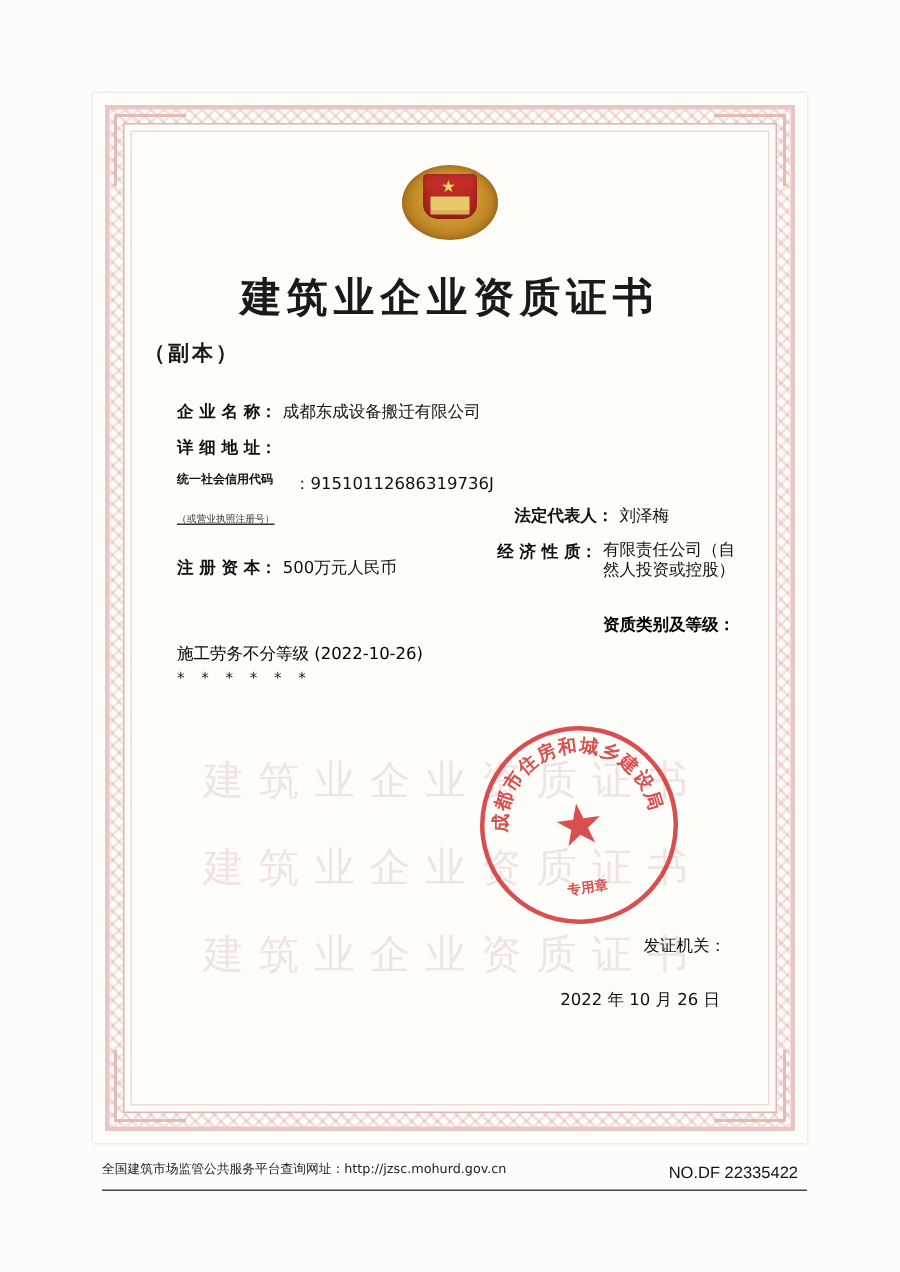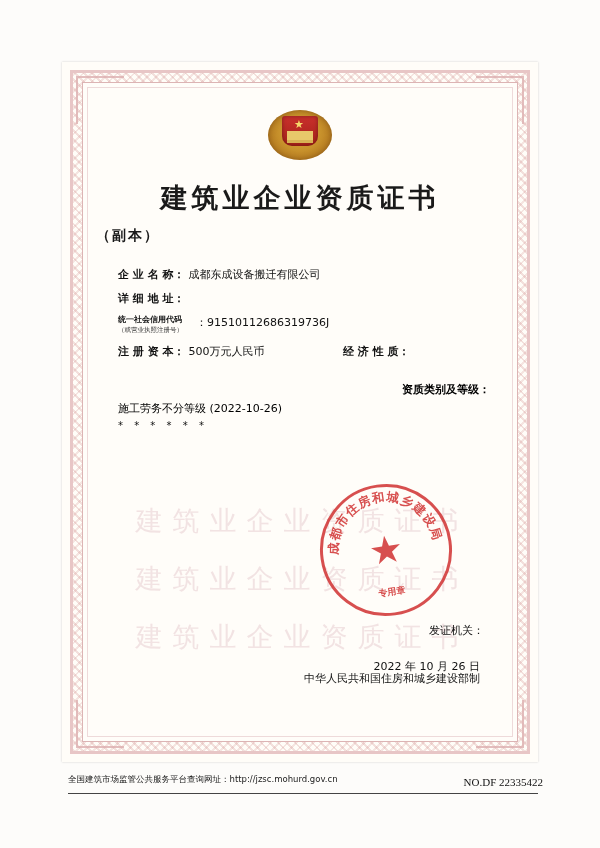--- a/index.html
+++ b/index.html
@@ -136,21 +136,21 @@
     font-size:11px;
     color:#111;
     word-break:break-all;
   }
   .lbl-stack{
     line-height:9px;
     width:78px;
     white-space:normal;
   }
   .lbl-stack .l1{font-size:8px;font-weight:bold;display:block;}
-  .lbl-stack .l2{font-size:6.5px;display:block;margin-top:2px;color:#333;}
+  .lbl-stack .l2{font-size:6.5px;display:block;margin-top:18px;color:#333;text-decoration:underline;}
 
   .qual{
     margin:14px 14px 0 22px;
     font-size:11px;
   }
   .qual .qlabel{font-weight:bold;text-align:right;}
   .qual .qvalue{margin-top:4px;}
   .stars{
     margin-top:4px;
     letter-spacing:4px;
@@ -199,23 +199,23 @@
     position:absolute;left:0;right:24px;bottom:48px;
     text-align:right;
     font-size:11px;color:#111;
   }
 
   .footer-note{
     position:absolute;left:68px;bottom:62px;
     font-size:8.5px;color:#222;text-align:center;
   }
   .footer-no{
-    position:absolute;right:57px;bottom:60px;
+    position:absolute;right:68px;bottom:60px;
     font-size:11px;color:#111;
-    font-family:Liberation Serif, serif;
+    font-family:Liberation Sans, sans-serif;
   }
   .footer-rule{
     position:absolute;left:68px;right:62px;bottom:54px;
     height:1px;background:#444;
   }
 </style>
 </head>
 <body>
 
 <div class="page">
@@ -263,29 +263,34 @@
 
         <div class="row">
           <div class="cell left">
             <span class="lbl-stack">
               <span class="l1">统一社会信用代码</span>
               <span class="l2">（或营业执照注册号）</span>
             </span>
             <span class="val" style="margin-left:0;">：</span>
             <span class="val" style="margin-left:0;">91510112686319736J</span>
           </div>
+          <div class="cell right">
+            <span class="lbl">法定代表人：</span>
+            <span class="val">刘泽梅</span>
+          </div>
         </div>
 
         <div class="row">
           <div class="cell left">
             <span class="lbl">注 册 资 本：</span>
             <span class="val">500万元人民币</span>
           </div>
           <div class="cell right">
             <span class="lbl" style="white-space:nowrap;">经 济 性 质：</span>
+            <span class="val" style="width:88px;display:inline-block;line-height:13px;">有限责任公司（自然人投资或控股）</span>
           </div>
         </div>
 
         <div class="row">
         </div>
 
       </div>
 
       <div class="qual">
         <div class="qlabel">资质类别及等级：</div>
@@ -301,21 +306,20 @@
           <text>
             <textPath href="#arcpath" startOffset="50%" text-anchor="middle" id="seal-top-text">成都市住房和城乡建设局</textPath>
           </text>
         </svg>
         <div class="inner-star">★</div>
         <div class="bottomtext">专用章</div>
       </div>
 
       <div class="issuer">发证机关：</div>
       <div class="issuedate">2022 年 10 月 26 日</div>
-      <div class="ministry">中华人民共和国住房和城乡建设部制</div>
 
     </div>
   </div>
 
   <div class="footer-rule"></div>
   <div class="footer-note">全国建筑市场监管公共服务平台查询网址：http://jzsc.mohurd.gov.cn</div>
   <div class="footer-no">NO.DF  22335422</div>
 </div>
 
 </body></html>

